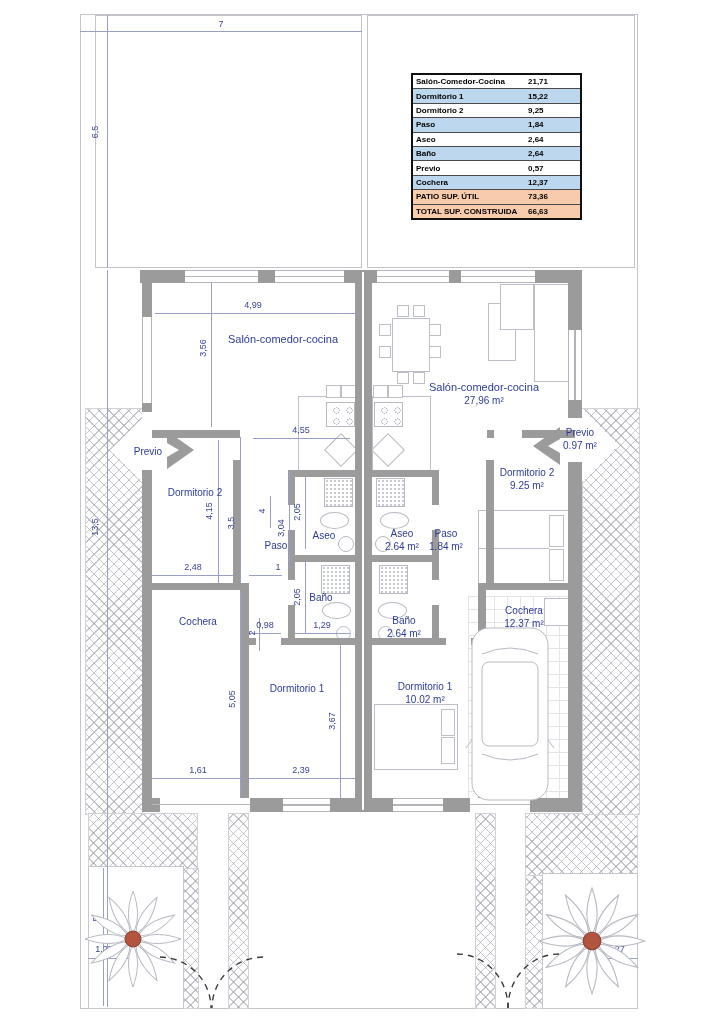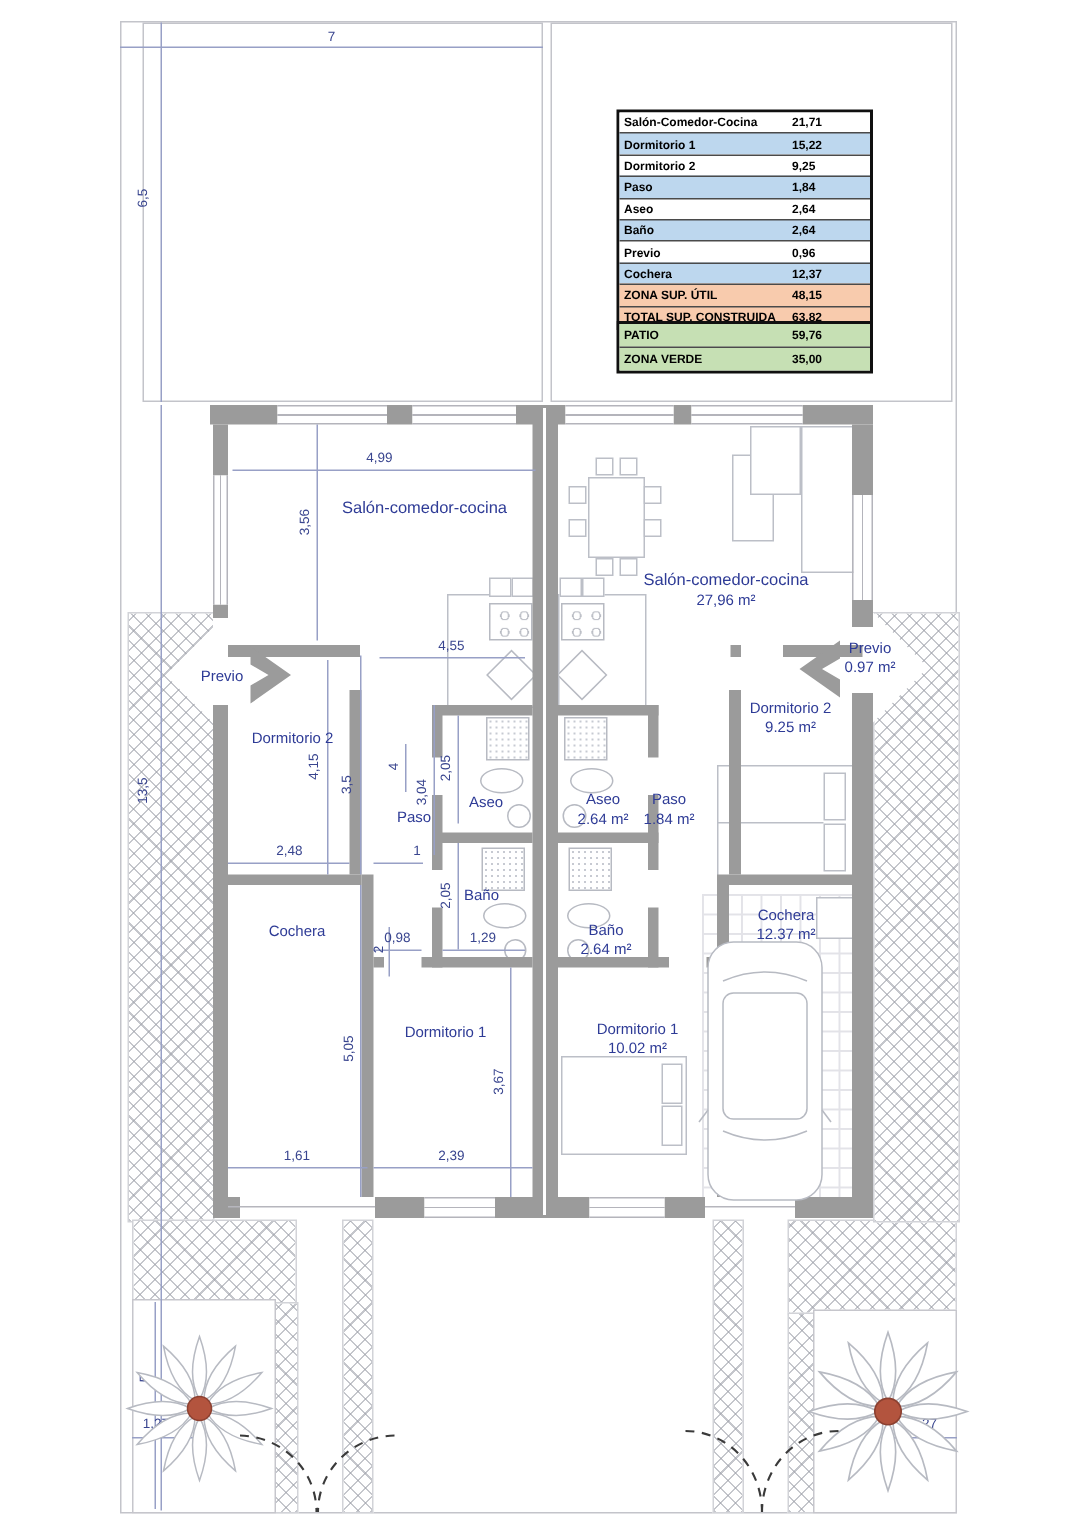--- a/index.html
+++ b/index.html
@@ -309,43 +309,33 @@
     <div class="row t-white">
         <span class="lab">Aseo</span>
         <span class="val">2,64</span>
       </div>
     <div class="row t-blue">
         <span class="lab">Baño</span>
         <span class="val">2,64</span>
       </div>
     <div class="row t-white">
         <span class="lab">Previo</span>
-        <span class="val">0,96</span>
+        <span class="val">0,57</span>
       </div>
     <div class="row t-blue">
         <span class="lab">Cochera</span>
         <span class="val">12,37</span>
       </div>
     <div class="row t-orange">
-        <span class="lab">ZONA SUP. ÚTIL</span>
-        <span class="val">48,15</span>
+        <span class="lab">PATIO SUP. ÚTIL</span>
+        <span class="val">73,36</span>
       </div>
     <div class="row t-orange">
         <span class="lab">TOTAL SUP. CONSTRUIDA</span>
-        <span class="val">63,82</span>
-      </div>
-  </div>
-  <div class="tbl z50" style="top:214px;">
-    <div class="row t-green" style="height:15px;">
-        <span class="lab">PATIO</span>
-        <span class="val">59,76</span>
-      </div>
-    <div class="row t-green" style="height:15px;">
-        <span class="lab">ZONA VERDE</span>
-        <span class="val">35,00</span>
+        <span class="val">66,63</span>
       </div>
   </div>
 
   <svg class="overlay" width="723" height="1024" viewBox="0 0 723 1024">
     <defs>
       <g id="plant">
         <g stroke="#b7bac2" fill="#ffffff" stroke-width="1">
           <path d="M0,-6 C-7,-18 -5,-34 0,-48 C5,-34 7,-18 0,-6 Z"></path>
           <path d="M0,-6 C-7,-18 -5,-34 0,-48 C5,-34 7,-18 0,-6 Z" transform="rotate(30)"></path>
           <path d="M0,-6 C-7,-18 -5,-34 0,-48 C5,-34 7,-18 0,-6 Z" transform="rotate(60)"></path>

